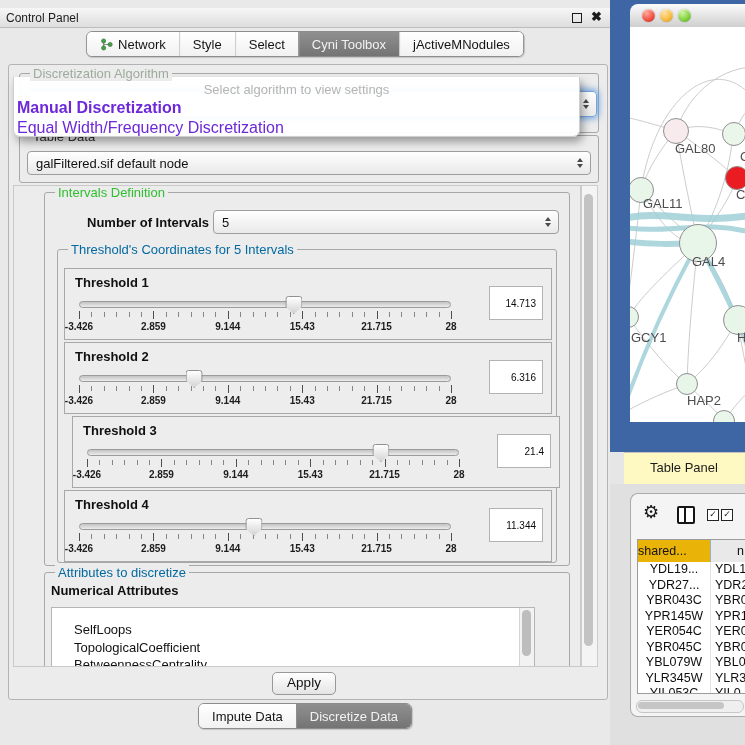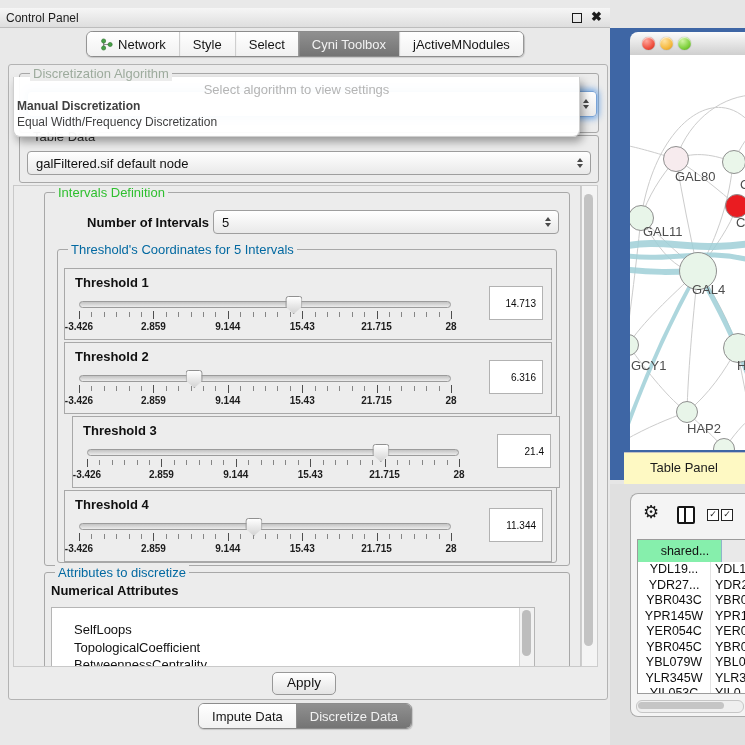--- a/index.html
+++ b/index.html
@@ -42,21 +42,21 @@
   .tri-up{width:0;height:0;border-left:3.5px solid transparent;border-right:3.5px solid transparent;
      border-bottom:4px solid #4a4a4a;}
   .tri-down{width:0;height:0;border-left:3.5px solid transparent;border-right:3.5px solid transparent;
      border-top:4px solid #4a4a4a;}
   .combo.focused{border:1px solid #79a3d6;box-shadow:0 0 6px 2px rgba(98,158,226,.85);}
 
   #algo-popup{left:4px;top:12px;width:565px;height:59px;background:rgba(255,255,255,.96);
      z-index:30;border-radius:0 0 7px 7px;border:1px solid rgba(150,150,150,.45);border-top:none;
      box-shadow:3px 5px 9px rgba(0,0,0,.35);}
   .popup-hint{text-align:center;color:#b4b4b4;font-size:13px;padding-top:5px;height:16px;}
-  .popup-opt{font-size:12px;color:#404040;padding:1px 3px;white-space:nowrap;}
+  .popup-opt{font-size:16px;color:#6d28d9;padding:1px 3px;white-space:nowrap;}
   .popup-opt.first{font-weight:bold;}
 
   #scroll-viewport{left:4px;top:120px;width:566px;height:480px;overflow:hidden;
      border:1px solid #c9c9c9;background:#ececec;}
   .vscrollbar{background:#f4f4f4;border:1px solid #cdcdcd;}
   .vthumb{position:absolute;left:2px;width:9px;background:#c3c3c3;border-radius:5px;}
 
   
   .th-panel{position:absolute;left:6px;width:486px;height:70px;border:1px solid #a8a8a8;background:#ededed;}
   .th-label{position:absolute;left:10px;top:6px;font-size:13px;font-weight:bold;color:#101010;}
@@ -84,21 +84,21 @@
   #attr-list .vthumb{top:2px;height:46px;background:#bdbdbd;}
 
   #apply-btn{left:263px;top:607px;width:62px;height:21px;font-size:13.5px;text-align:center;
      line-height:20px;background:linear-gradient(#ffffff,#e4e4e4);border:1px solid #989898;
      border-radius:5px;color:#111;}
 
   
   .net-icon{width:13px;height:13px;display:inline-block;}
 
   
-  #network-window{left:610px;top:0;width:135px;height:452px;background:#3e66a5;margin-top:28px;}
+  #network-window{left:610px;top:0;width:135px;height:452px;background:#3e66a5;}
   #nw-titlebar{position:absolute;left:20px;top:4px;right:0;height:23px;
      background:linear-gradient(#fbfbfb,#cfcfcf);border-radius:8px 0 0 0;border-bottom:1px solid #9a9a9a;}
   .light{position:absolute;top:5px;width:13px;height:13px;border-radius:50%;box-shadow:inset 0 1px 1px rgba(255,255,255,.7),0 0 1px rgba(0,0,0,.5);}
   .light.red{left:12px;background:radial-gradient(circle at 35% 30%,#ffa89d,#ef4f3f 60%,#b9291c);}
   .light.yellow{left:30px;background:radial-gradient(circle at 35% 30%,#ffe2a0,#f5b93e 60%,#cf8d1d);}
   .light.green{left:48px;background:radial-gradient(circle at 35% 30%,#d0f5a2,#7ed03c 60%,#4d9b17);}
   #network-canvas{position:absolute;left:20px;top:27px;width:115px;height:395px;background:#fff;overflow:hidden;}
   .nnode{position:absolute;border:1px solid #8f8f8f;border-radius:50%;box-sizing:border-box;}
   .nlabel{position:absolute;font-size:13px;color:#4d4d4d;white-space:nowrap;}
 
@@ -109,21 +109,21 @@
   #tp-panel{position:absolute;left:20px;top:9px;width:115px;height:222px;background:#f4f4f4;
      border:1px solid #ababab;border-right:none;border-radius:8px 0 0 8px;}
   .gear{position:absolute;left:12px;top:7px;font-size:18px;color:#1a1a1a;}
   .split-icon{position:absolute;left:46px;top:12px;width:14px;height:14px;border:2px solid #151515;border-radius:2px;background:#fff;}
   .split-icon::after{content:"";position:absolute;left:5px;top:0;bottom:0;width:2px;background:#151515;}
   .cbx{position:absolute;top:15px;width:10px;height:10px;border:1.5px solid #242424;font-size:9px;
      line-height:9px;text-align:center;color:#242424;background:#fff;}
   #node-table{position:absolute;left:6px;top:45px;width:120px;height:153px;overflow:hidden;
      border:1px solid #9c9c9c;background:#fff;}
   .thead{display:flex;height:22px;font-size:12.5px;}
-  .thead .c1{width:72px;background:#86efac;border-right:1px solid #8fb4c9;text-align:center;line-height:22px;padding-left:11px;}
+  .thead .c1{width:72px;background:#eab308;border-right:1px solid #8fb4c9;line-height:22px;}
   .thead .c2{flex:1;background:#e9e9e9;line-height:22px;padding-left:26px;}
   .trow{display:flex;height:15.5px;font-size:12.5px;line-height:15.5px;color:#0e0e0e;}
   .trow .c1{width:72px;text-align:center;border-right:1px solid #e3e3e3;}
   .trow .c2{flex:1;padding-left:4px;overflow:hidden;white-space:nowrap;}
   #hscroll{position:absolute;left:5px;top:206px;width:106px;height:11px;background:#efefef;
      border:1px solid #c6c6c6;border-radius:6px;}
   #hscroll .hthumb{position:absolute;left:1px;top:1px;width:86px;height:7px;background:#c5c5c5;border-radius:4px;}
 </style>
 </head>
 <body>

